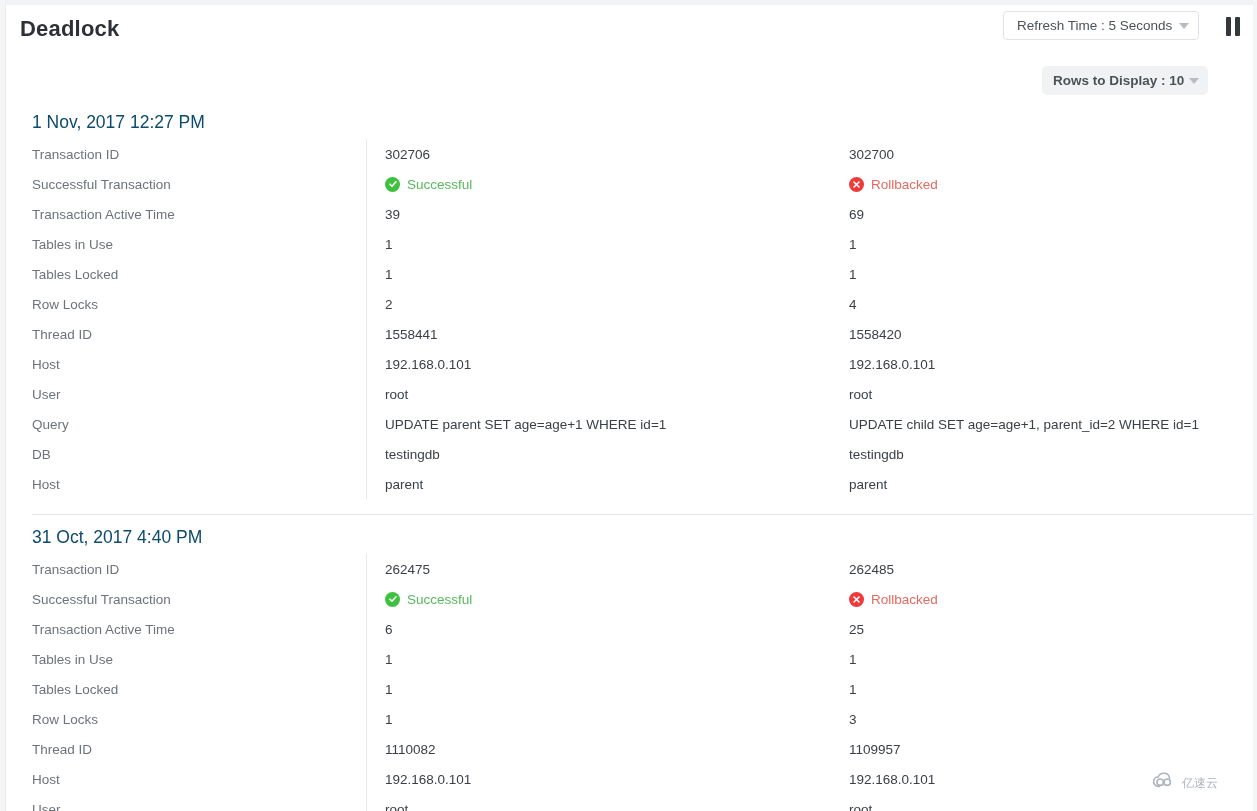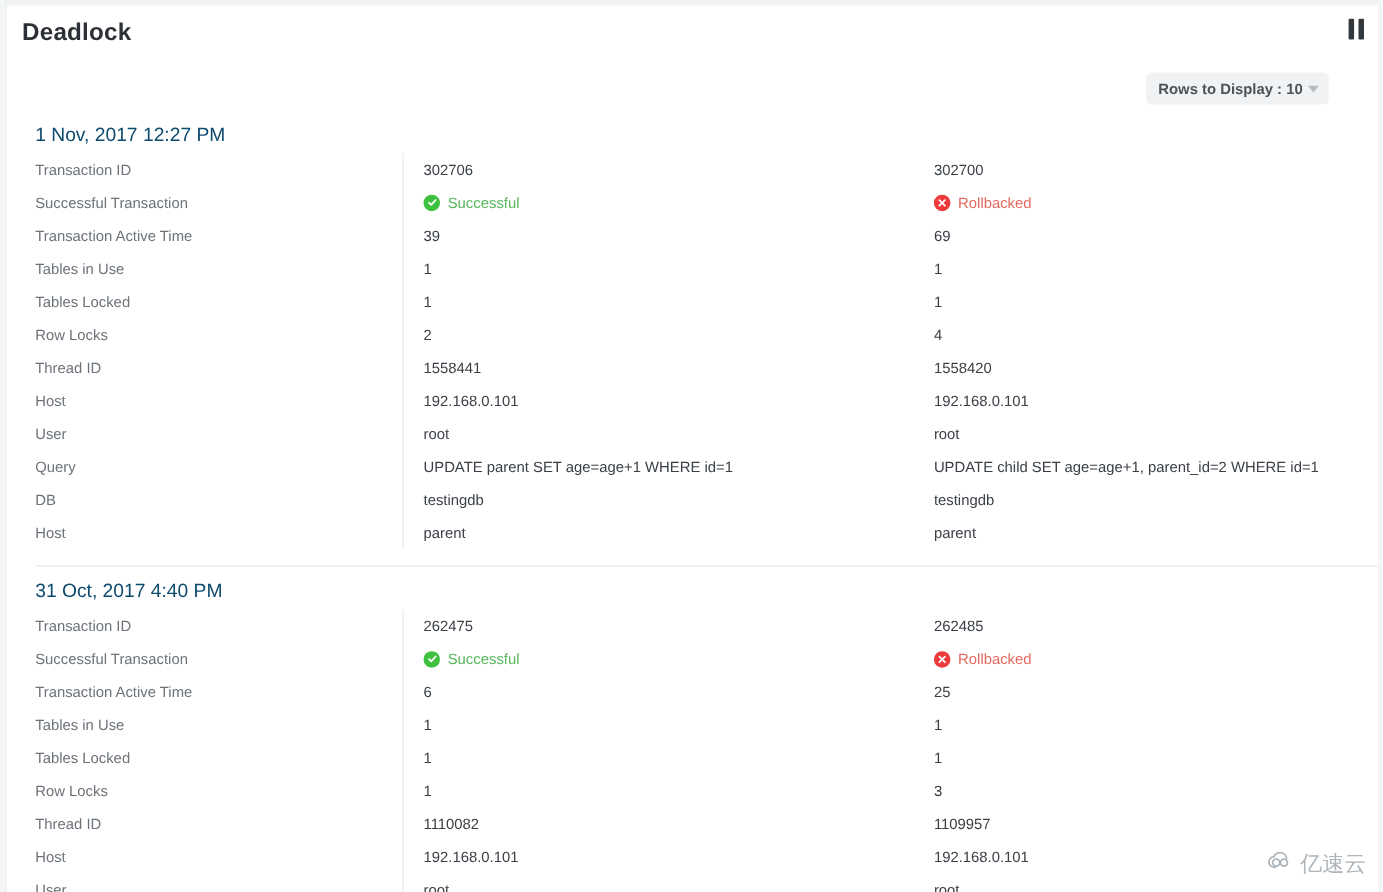--- a/index.html
+++ b/index.html
@@ -146,36 +146,40 @@
   .status.err .stext { color: #e36a60; font-size: 13.5px; }
   .status svg { display: block; }
 
   
   .watermark {
     position: absolute; left: 1152px; top: 772px;
     display: flex; align-items: center; gap: 4px;
     color: #a9b0b7; opacity: .95;
   }
   .watermark .wm-text {
-    font-size: 20px; color: #a9b0b7;
+    font-size: 12px; color: #a9b0b7;
     font-family: "DejaVu Sans", sans-serif;
   }
 </style>
 </head>
 <body>
 
 <div id="app">
 
   <div class="edge-top"></div>
   <div class="edge-left"></div>
   <div class="edge-right"></div>
 
   <div class="header">
     <div class="page-title">Deadlock</div>
 
+    <div class="refresh-select">
+      <span class="sel-label">Refresh Time : 5 Seconds</span>
+      <span class="caret"></span>
+    </div>
 
     <div class="pause-btn">
       <span class="bar"></span>
       <span class="bar"></span>
     </div>
   </div>
 
 
   <div class="rows-select">
     <span class="sel-label">Rows to Display : 10</span>

